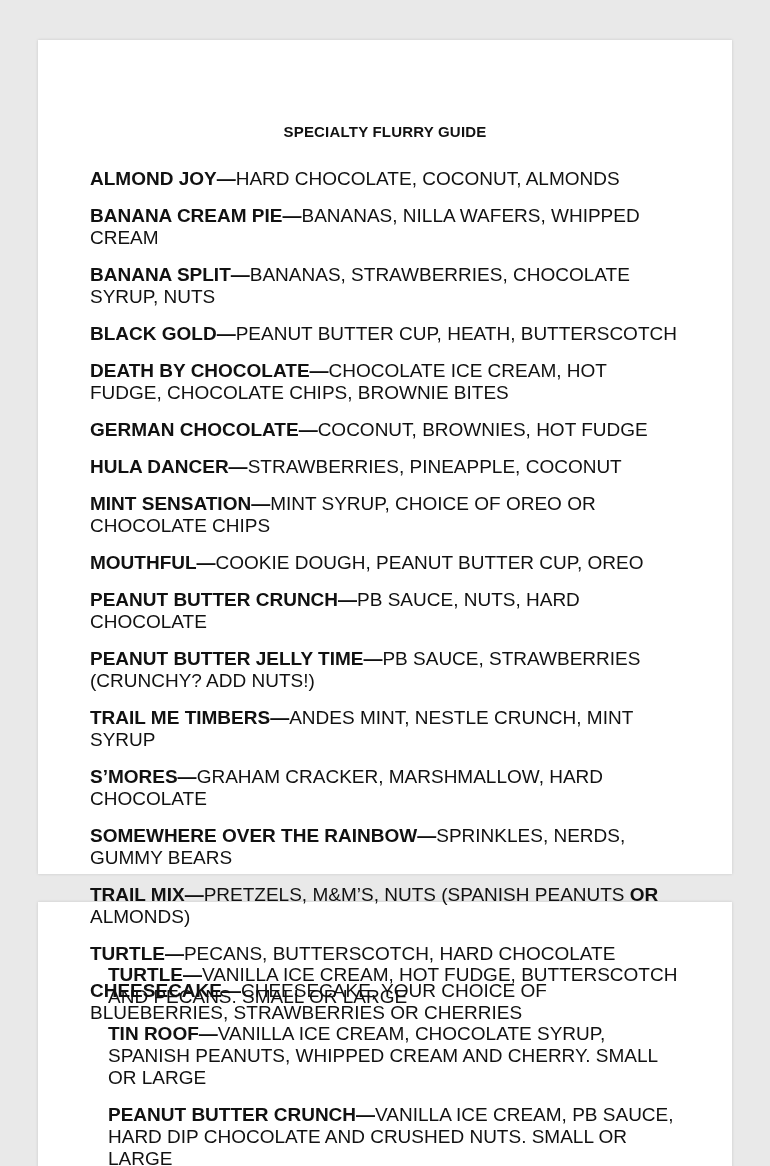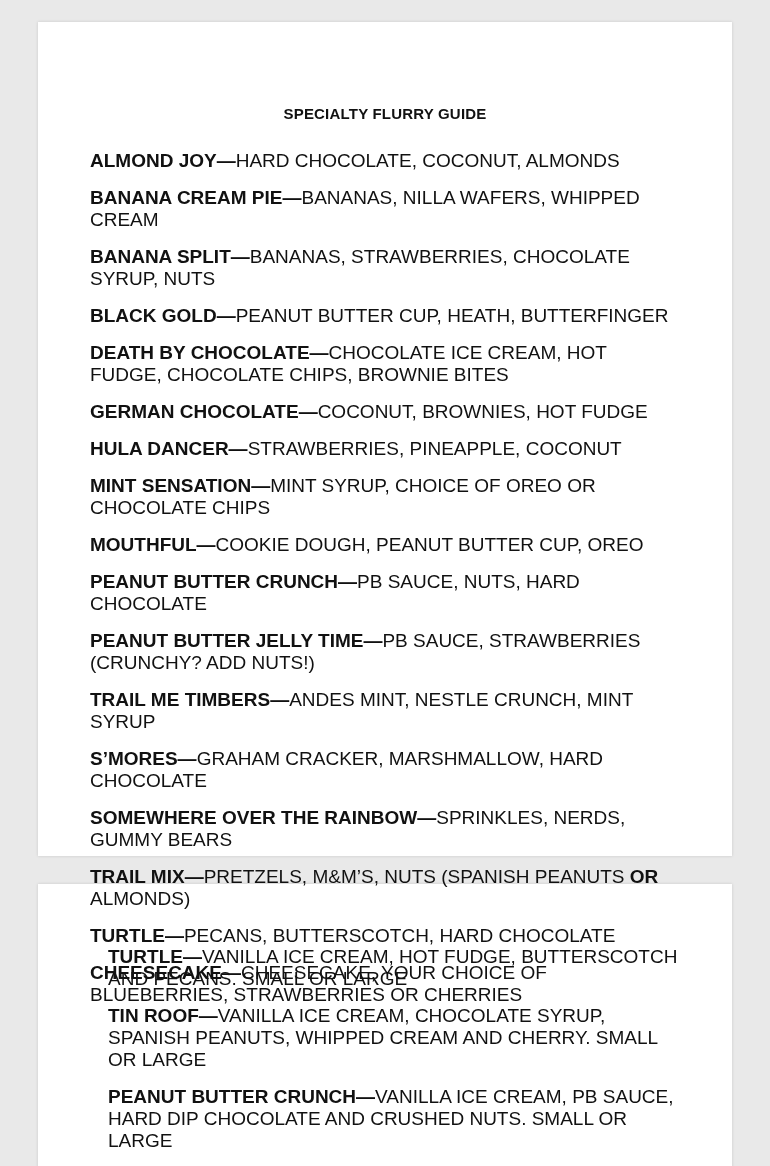--- a/index.html
+++ b/index.html
@@ -19,21 +19,21 @@
     height: 1166px;
     overflow: hidden;
   }
   .page {
     width: 694px;
     margin: 0 auto;
     background: #ffffff;
     box-shadow: 0 0 3px rgba(0,0,0,0.14);
   }
   .page-1 {
-    margin-top: 22px;
+    margin-top: 40px;
     height: 834px;
     padding: 82px 52px 0 52px;
   }
   .page-2 {
     margin-top: 28px;
     height: 700px;
     padding: 62px 52px 0 52px;
   }
   .doc-title {
     font-size: 15px;
@@ -62,21 +62,21 @@
 <body>
 
 <div class="viewer">
 
   <div class="page page-1">
     <h1 class="doc-title">SPECIALTY FLURRY GUIDE</h1>
     <ul class="menu-list">
         <li class="menu-item"><span class="seg-bold">ALMOND JOY—</span><span class="seg-normal">HARD CHOCOLATE, COCONUT, ALMONDS</span></li>
         <li class="menu-item"><span class="seg-bold">BANANA CREAM PIE—</span><span class="seg-normal">BANANAS, NILLA WAFERS, WHIPPED CREAM</span></li>
         <li class="menu-item"><span class="seg-bold">BANANA SPLIT—</span><span class="seg-normal">BANANAS, STRAWBERRIES, CHOCOLATE SYRUP, NUTS</span></li>
-        <li class="menu-item"><span class="seg-bold">BLACK GOLD—</span><span class="seg-normal">PEANUT BUTTER CUP, HEATH, BUTTERFINGER</span></li>
+        <li class="menu-item"><span class="seg-bold">BLACK GOLD—</span><span class="seg-normal">PEANUT BUTTER CUP, HEATH, BUTTERSCOTCH</span></li>
         <li class="menu-item"><span class="seg-bold">DEATH BY CHOCOLATE—</span><span class="seg-normal">CHOCOLATE ICE CREAM, HOT FUDGE, CHOCOLATE CHIPS, BROWNIE BITES</span></li>
         <li class="menu-item"><span class="seg-bold">GERMAN CHOCOLATE—</span><span class="seg-normal">COCONUT, BROWNIES, HOT FUDGE</span></li>
         <li class="menu-item"><span class="seg-bold">HULA DANCER—</span><span class="seg-normal">STRAWBERRIES, PINEAPPLE, COCONUT</span></li>
         <li class="menu-item"><span class="seg-bold">MINT SENSATION—</span><span class="seg-normal">MINT SYRUP, CHOICE OF OREO OR CHOCOLATE CHIPS</span></li>
         <li class="menu-item"><span class="seg-bold">MOUTHFUL—</span><span class="seg-normal">COOKIE DOUGH, PEANUT BUTTER CUP, OREO</span></li>
         <li class="menu-item"><span class="seg-bold">PEANUT BUTTER CRUNCH—</span><span class="seg-normal">PB SAUCE, NUTS, HARD CHOCOLATE</span></li>
         <li class="menu-item"><span class="seg-bold">PEANUT BUTTER JELLY TIME—</span><span class="seg-normal">PB SAUCE, STRAWBERRIES (CRUNCHY? ADD NUTS!)</span></li>
         <li class="menu-item"><span class="seg-bold">TRAIL ME TIMBERS—</span><span class="seg-normal">ANDES MINT, NESTLE CRUNCH, MINT SYRUP</span></li>
         <li class="menu-item"><span class="seg-bold">S’MORES—</span><span class="seg-normal">GRAHAM CRACKER, MARSHMALLOW, HARD CHOCOLATE</span></li>
         <li class="menu-item"><span class="seg-bold">SOMEWHERE OVER THE RAINBOW—</span><span class="seg-normal">SPRINKLES, NERDS, GUMMY BEARS</span></li>

